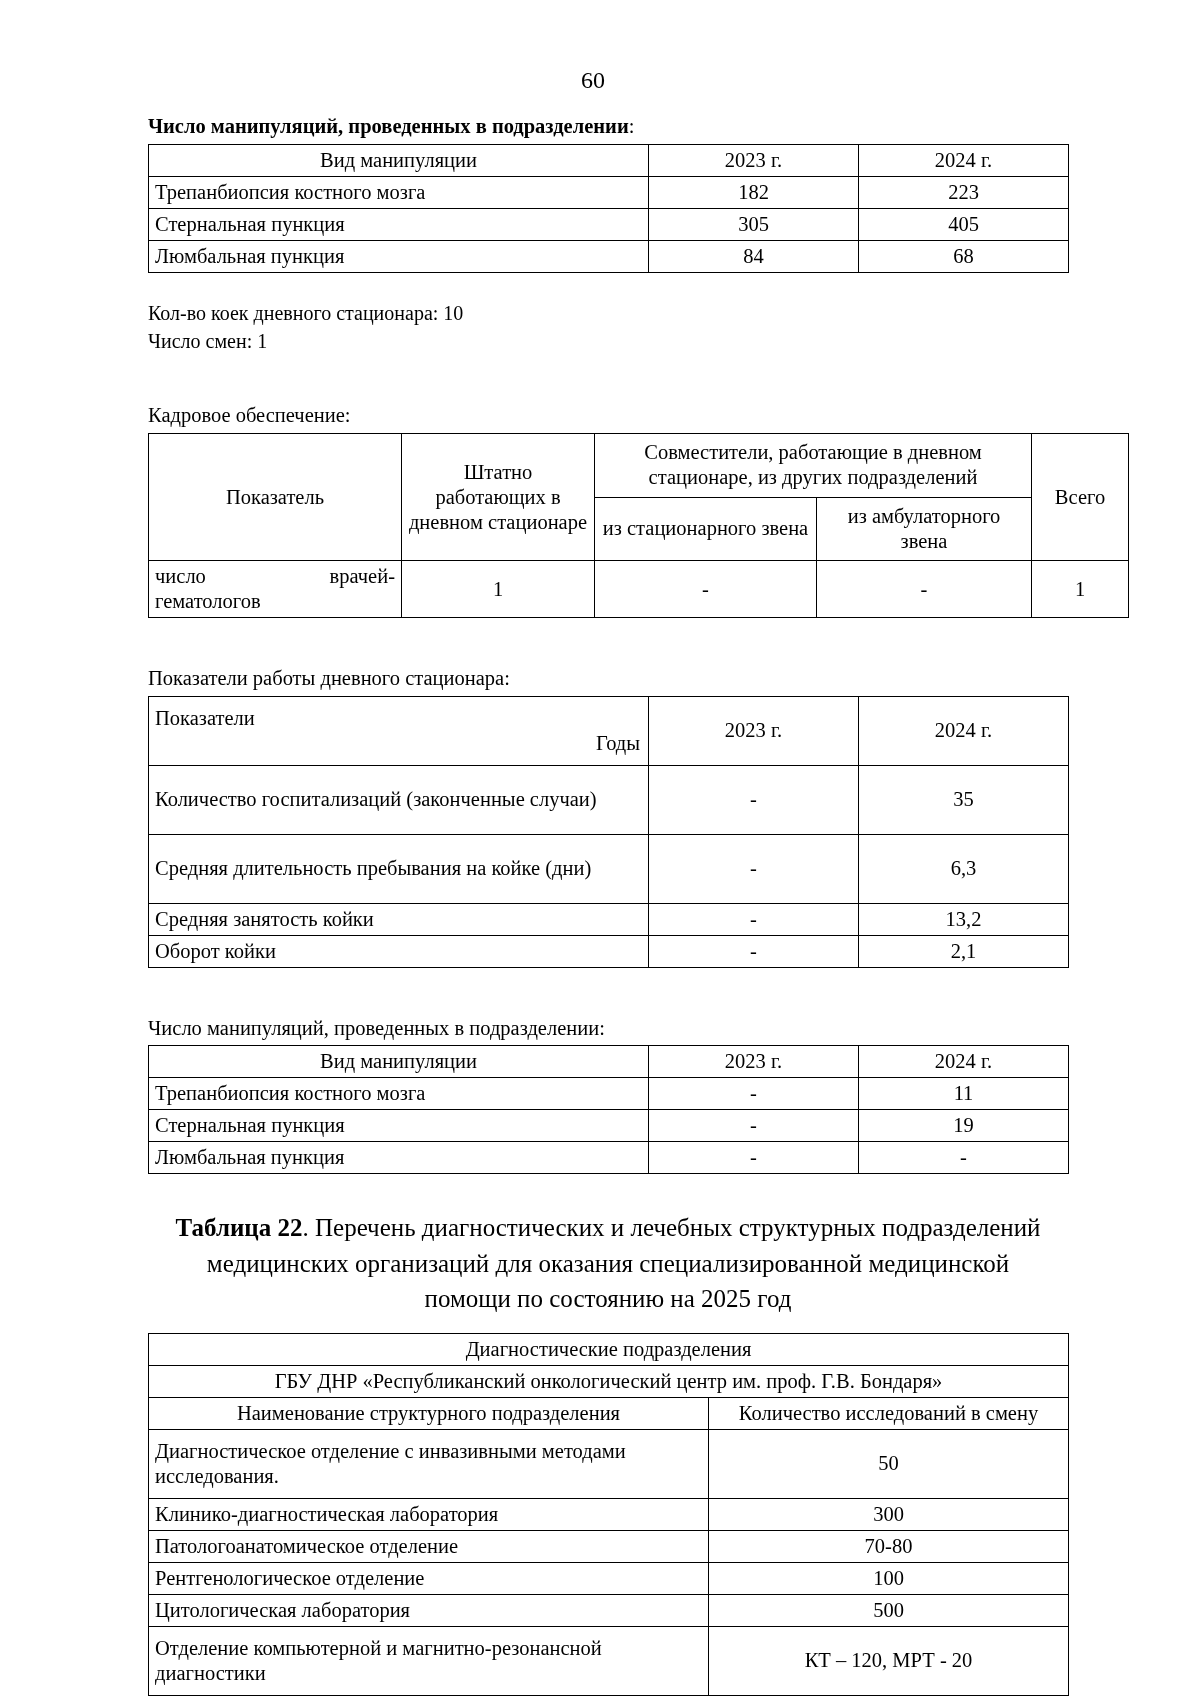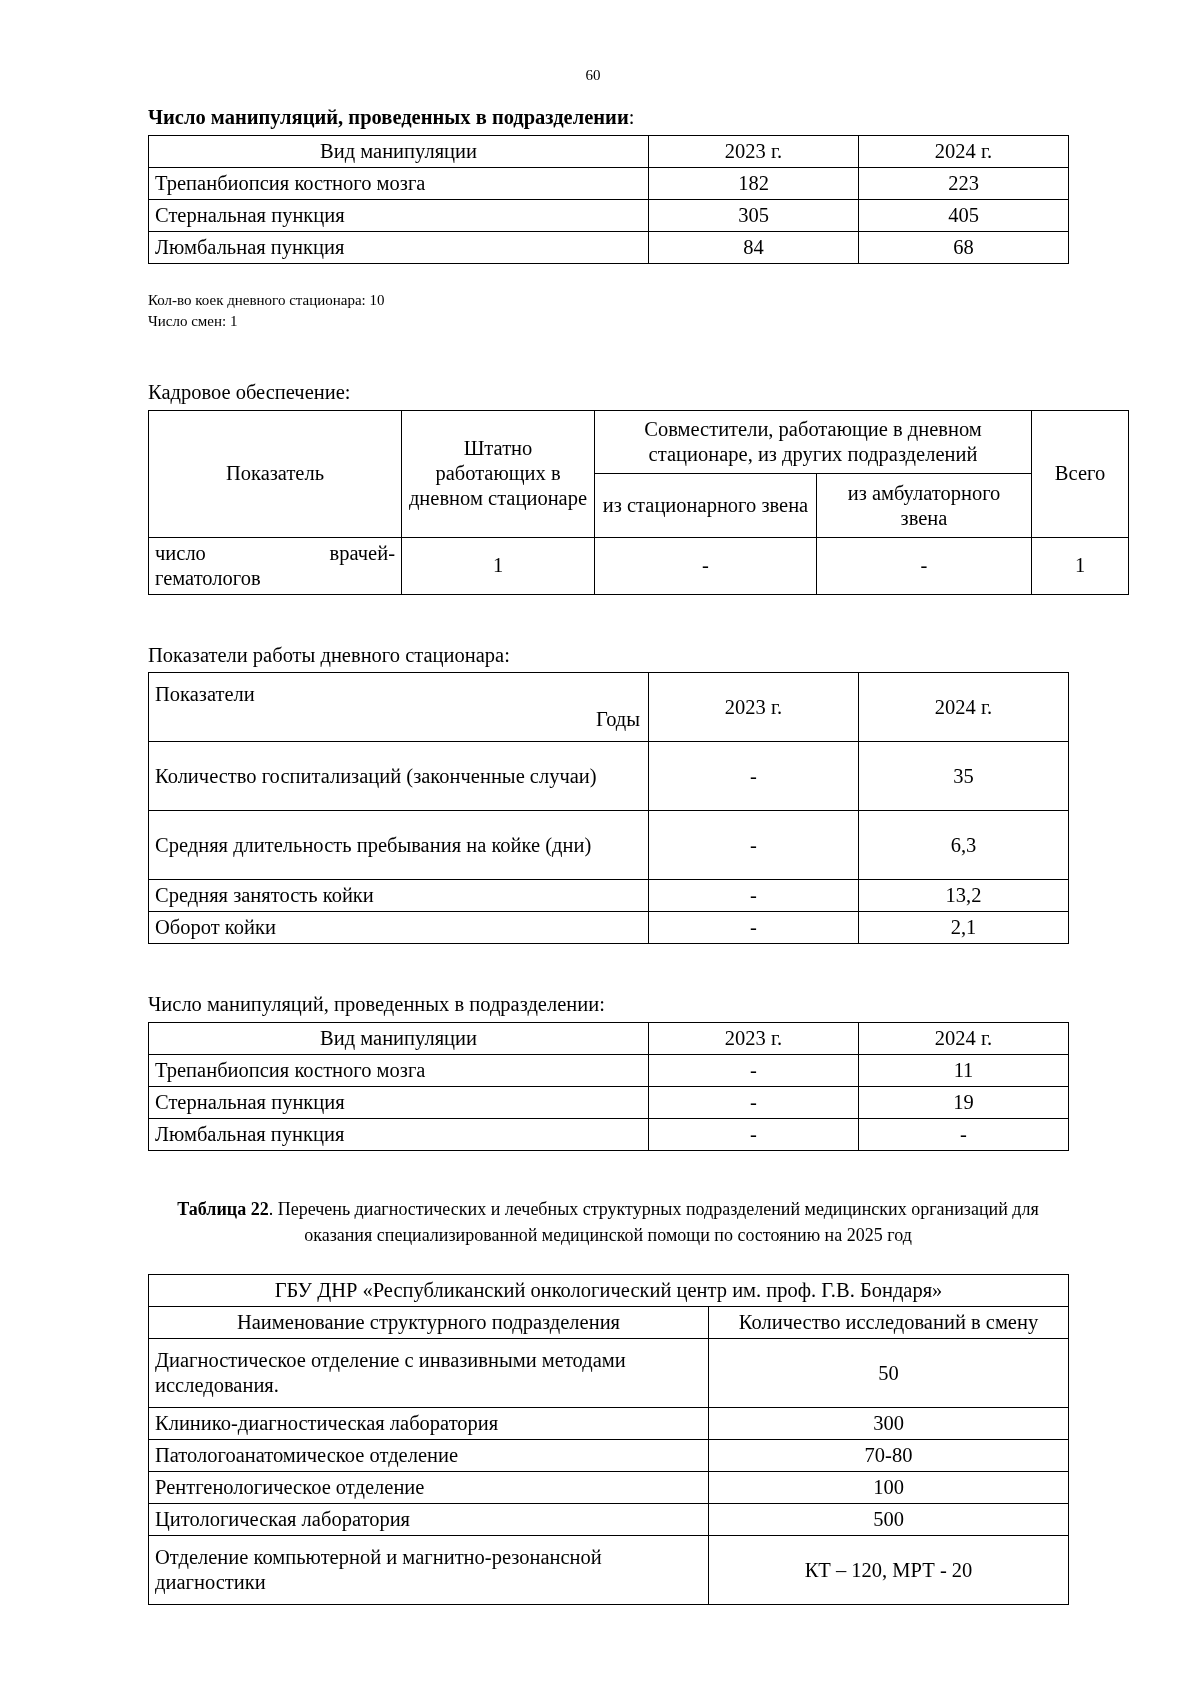--- a/index.html
+++ b/index.html
@@ -24,37 +24,37 @@
     background: #fff;
   }
   .page-inner {
     position: absolute;
     left: 148px;
     top: 0;
     width: 920px;
   }
   .page-number {
     text-align: center;
-    font-size: 15px;
+    font-size: 24px;
     line-height: 1;
     padding-top: 68px;
     padding-right: 30px;
   }
   .section-title {
     font-size: 20.5px;
     line-height: 1.25;
     margin-top: 22px;
     margin-bottom: 4px;
     font-weight: 400;
   }
   .section-title.bold-lead b {
     font-weight: 700;
   }
   .plain-line {
-    font-size: 15px;
+    font-size: 20px;
     line-height: 1.42;
   }
   .gap-sm { height: 14px; }
   .gap-md { height: 26px; }
   .gap-lg { height: 34px; }
 
   table.doc {
     border-collapse: collapse;
     width: 920px;
     table-layout: fixed;
@@ -109,24 +109,24 @@
     display: block;
     text-align: right;
   }
   .spread {
     display: flex;
     justify-content: space-between;
     width: 100%;
     align-items: flex-end;
   }
   .caption {
-    font-size: 18px;
+    font-size: 25px;
     line-height: 1.42;
     text-align: center;
-    margin: 12px auto;
+    margin: 2px auto;
     width: 880px;
   }
   .caption b { font-weight: 700; }
 </style>
 </head>
 <body>
 
 <div class="page">
   <div class="page-inner">
 
@@ -287,20 +287,23 @@
 
     <div class="gap-sm"></div>
 
     <table class="doc t-22">
       <colgroup>
           <col class="d1">
           <col class="d2">
         </colgroup>
       <tbody>
         <tr>
+          <td class="c b" colspan="2">Диагностические подразделения</td>
+        </tr>
+        <tr>
           <td class="c b" colspan="2">ГБУ ДНР «Республиканский онкологический центр им. проф. Г.В. Бондаря»</td>
         </tr>
         <tr>
           <td class="c b">Наименование структурного подразделения</td>
           <td class="c b">Количество исследований в смену</td>
         </tr>
         <tr>
           <td class="l" style="height:62px;">Диагностическое отделение с инвазивными методами исследования.</td>
           <td class="c vmid">50</td>
         </tr>

